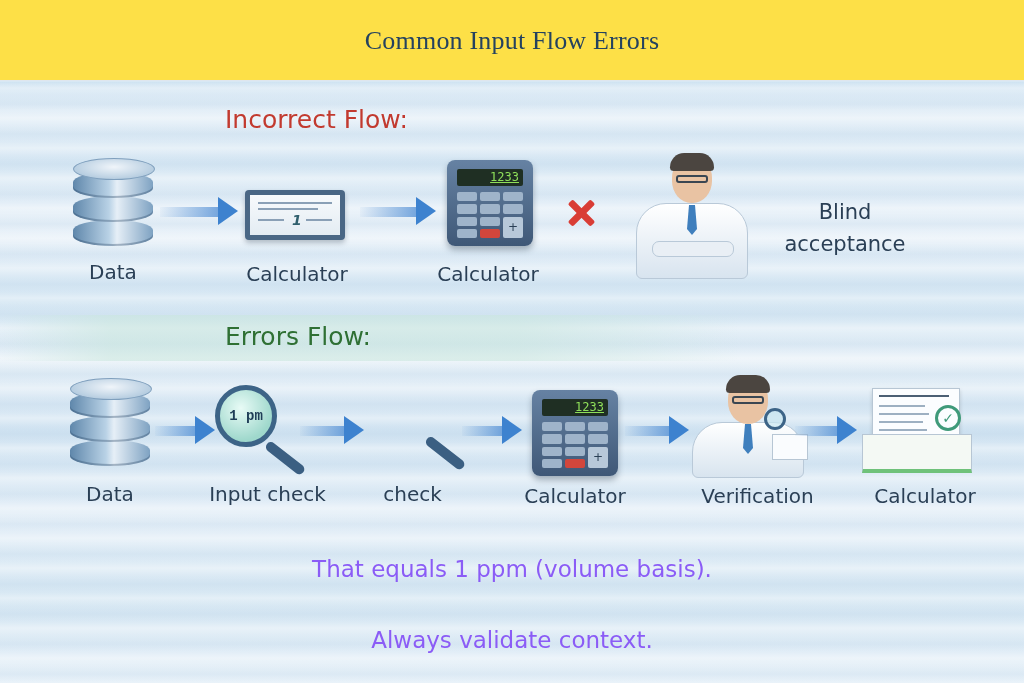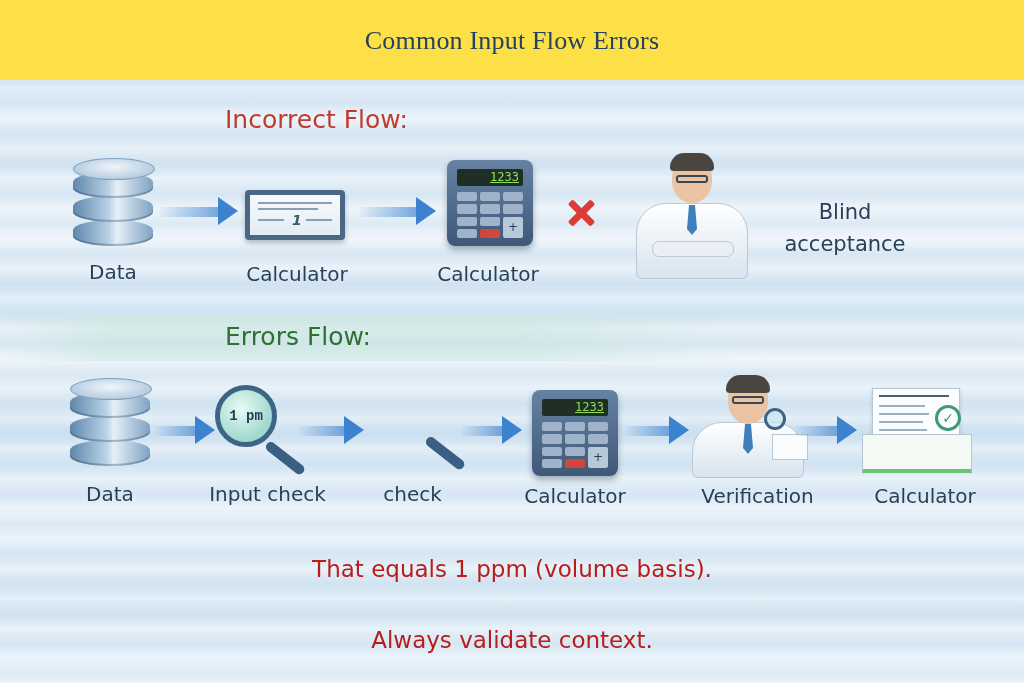--- a/index.html
+++ b/index.html
@@ -30,21 +30,21 @@
   .incorrect-label { top:105px; color:#c23a2f; }
   .correct-label { top:322px; color:#2f7034; }
   .correct-band {
     position:absolute; left:0; top:315px; width:740px; height:46px;
     background: linear-gradient(90deg, rgba(190,225,215,0.0), rgba(200,230,220,0.55) 15%, rgba(200,230,220,0.55) 70%, rgba(200,230,220,0.0));
   }
   .step-label {
     position:absolute; font-size:20px; color:#2a3f55; text-align:center; line-height:28px;
   }
   .note {
-    position:absolute; width:1024px; left:0; text-align:center; font-size:23px; color:#b91c1c;
+    position:absolute; width:1024px; left:0; text-align:center; font-size:23px; color:#8b5cf6;
   }
   .arrow {
     position:absolute; height:16px;
   }
   .arrow .shaft {
     position:absolute; left:0; top:4px; height:10px; right:16px;
     background: linear-gradient(90deg, rgba(90,150,215,0.05), rgba(70,135,210,0.75));
   }
   .arrow .head {
     position:absolute; right:0; top:-6px; width:0; height:0;

